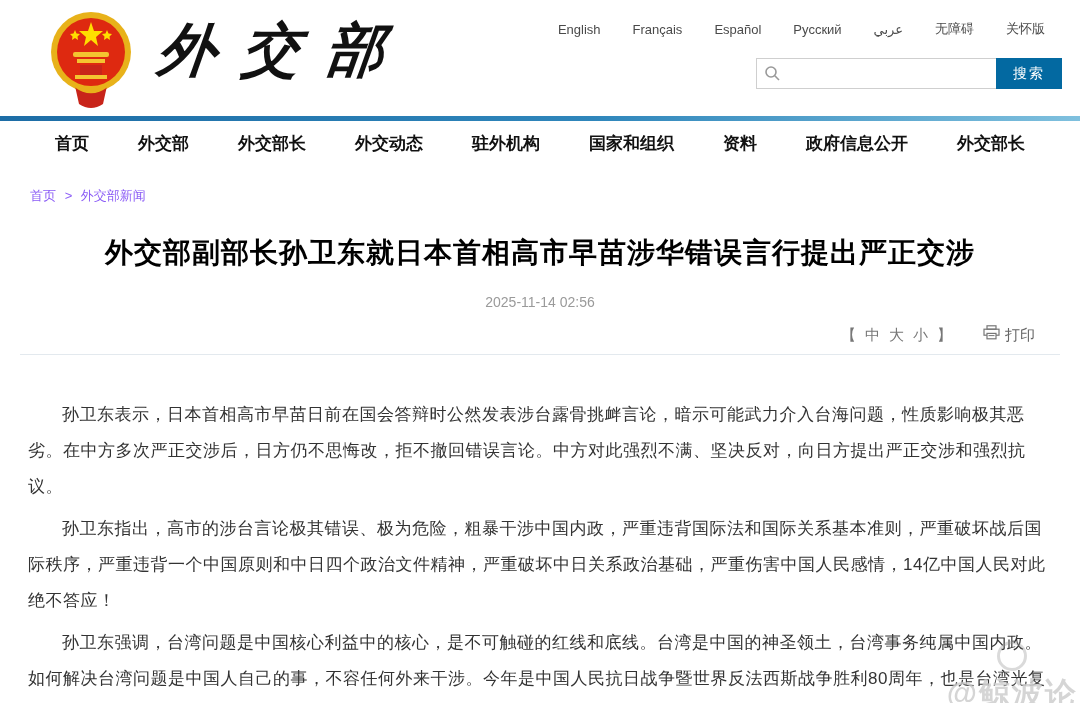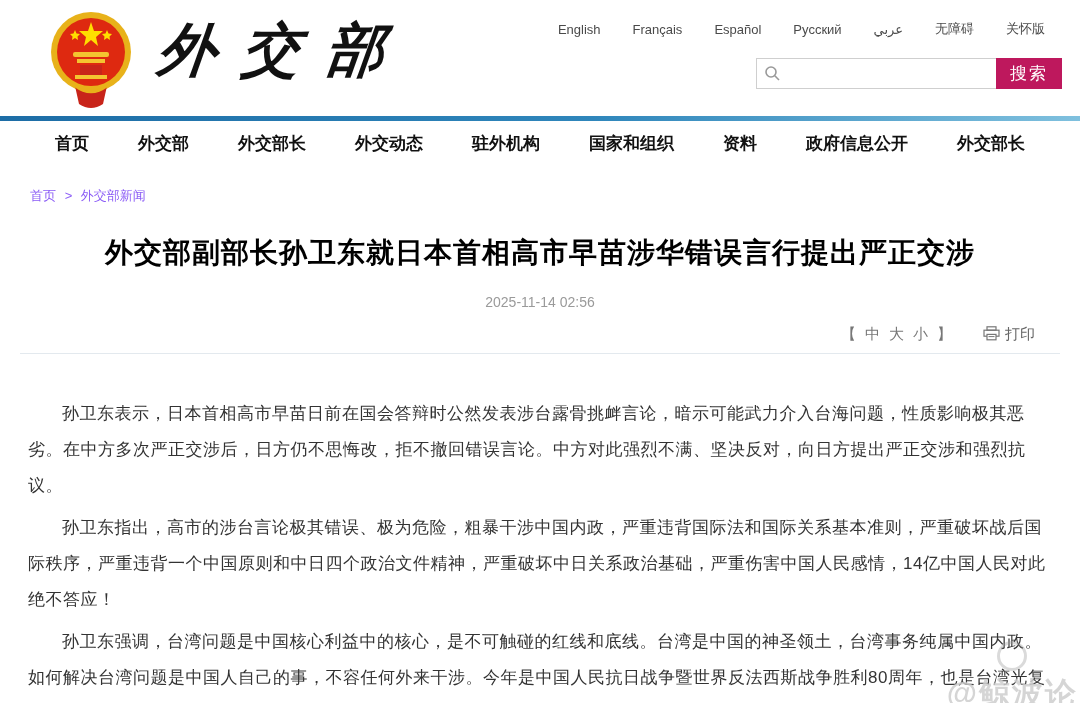--- a/index.html
+++ b/index.html
@@ -30,22 +30,22 @@
   .search-box {
     position: relative; width: 240px; height: 31px;
     border: 1px solid #cfcfcf; background: #fff; border-right: none;
   }
   .search-box input {
     width: 100%; height: 100%; border: none; outline: none;
     padding-left: 30px; font-size: 14px; background: transparent;
   }
   .search-icon { position: absolute; left: 7px; top: 6px; }
   .search-btn {
-    width: 66px; height: 31px; background: #be185d; color: #fff;
-    border: none; font-size: 17px; cursor: pointer;
+    width: 66px; height: 31px; background: #0369a1; color: #fff;
+    border: none; font-size: 14px; cursor: pointer;
     font-family: inherit; letter-spacing: 2px;
   }
 
   
   .nav-divider { height: 5px; background: linear-gradient(to right, #1d6da6, #2f86bb 55%, #7fc0de); }
   .main-nav {
     height: 44px; display: flex; align-items: center;
     justify-content: space-between; padding: 0 55px;
     background: #fff;
   }
@@ -65,21 +65,21 @@
     font-size: 28px; font-weight: bold; color: #000;
     letter-spacing: 1px; padding: 0 40px; line-height: 1.3;
   }
   .article-date { text-align: center; margin-top: 23px; font-size: 14px; color: #9a9a9a; }
   .article-tools {
     margin-top: 15px; padding-right: 45px;
     display: flex; justify-content: flex-end; align-items: center;
     font-size: 15px; color: #777; gap: 9px;
   }
   .article-tools .fs-btn { cursor: pointer; }
-  .print-btn { display: inline-flex; align-items: center; gap: 5px; margin-left: 22px; cursor: pointer; color: #666; }
+  .print-btn { display: inline-flex; align-items: center; gap: 5px; margin-left: 22px; cursor: pointer; color: #666; font-family: Liberation Mono, monospace; }
   .tools-divider { margin: 9px 20px 0 20px; border-top: 1px solid #e3e9ee; }
 
   .article-body { padding: 42px 28px 0 28px; font-size: 17px; color: #333; }
   .article-body p { text-indent: 2em; line-height: 36px; margin-bottom: 6px; letter-spacing: 0.5px; }
 
   
   .watermark {
     position: absolute; right: 2px; top: 641px;
     display: flex; align-items: center; gap: 2px;
     font-size: 31px; font-weight: bold;

